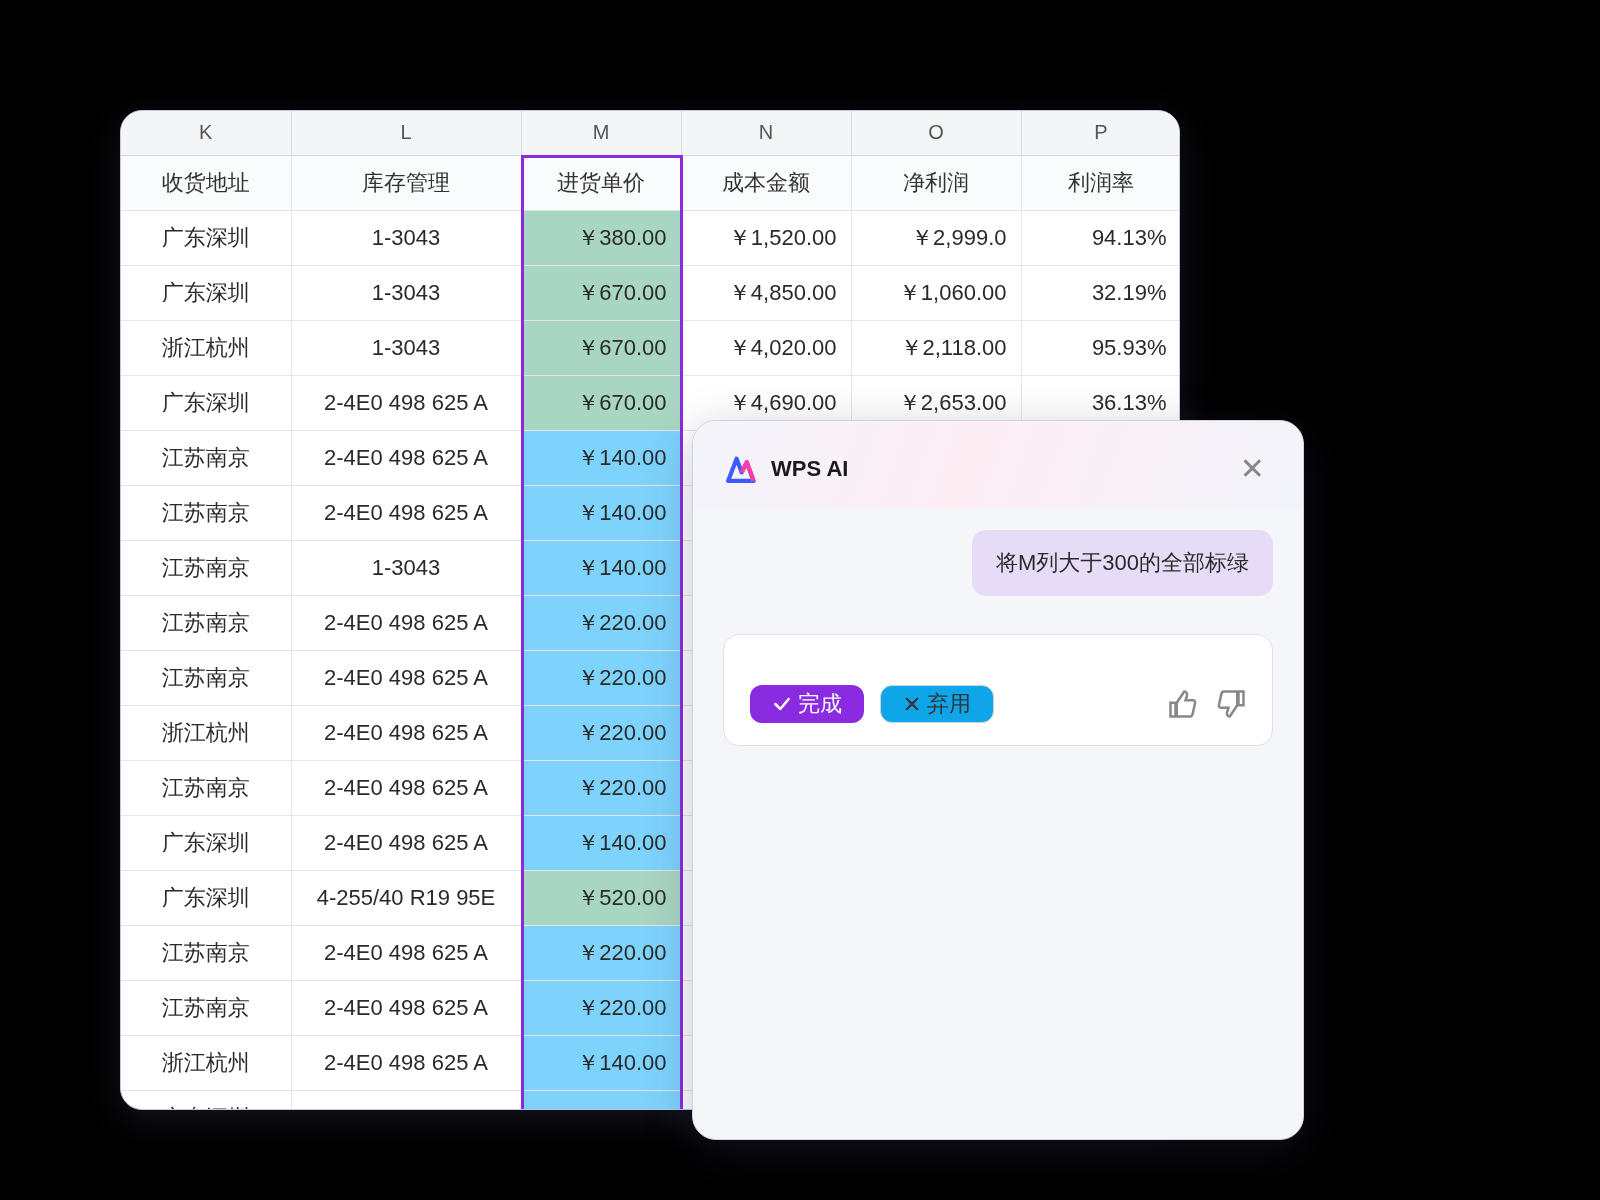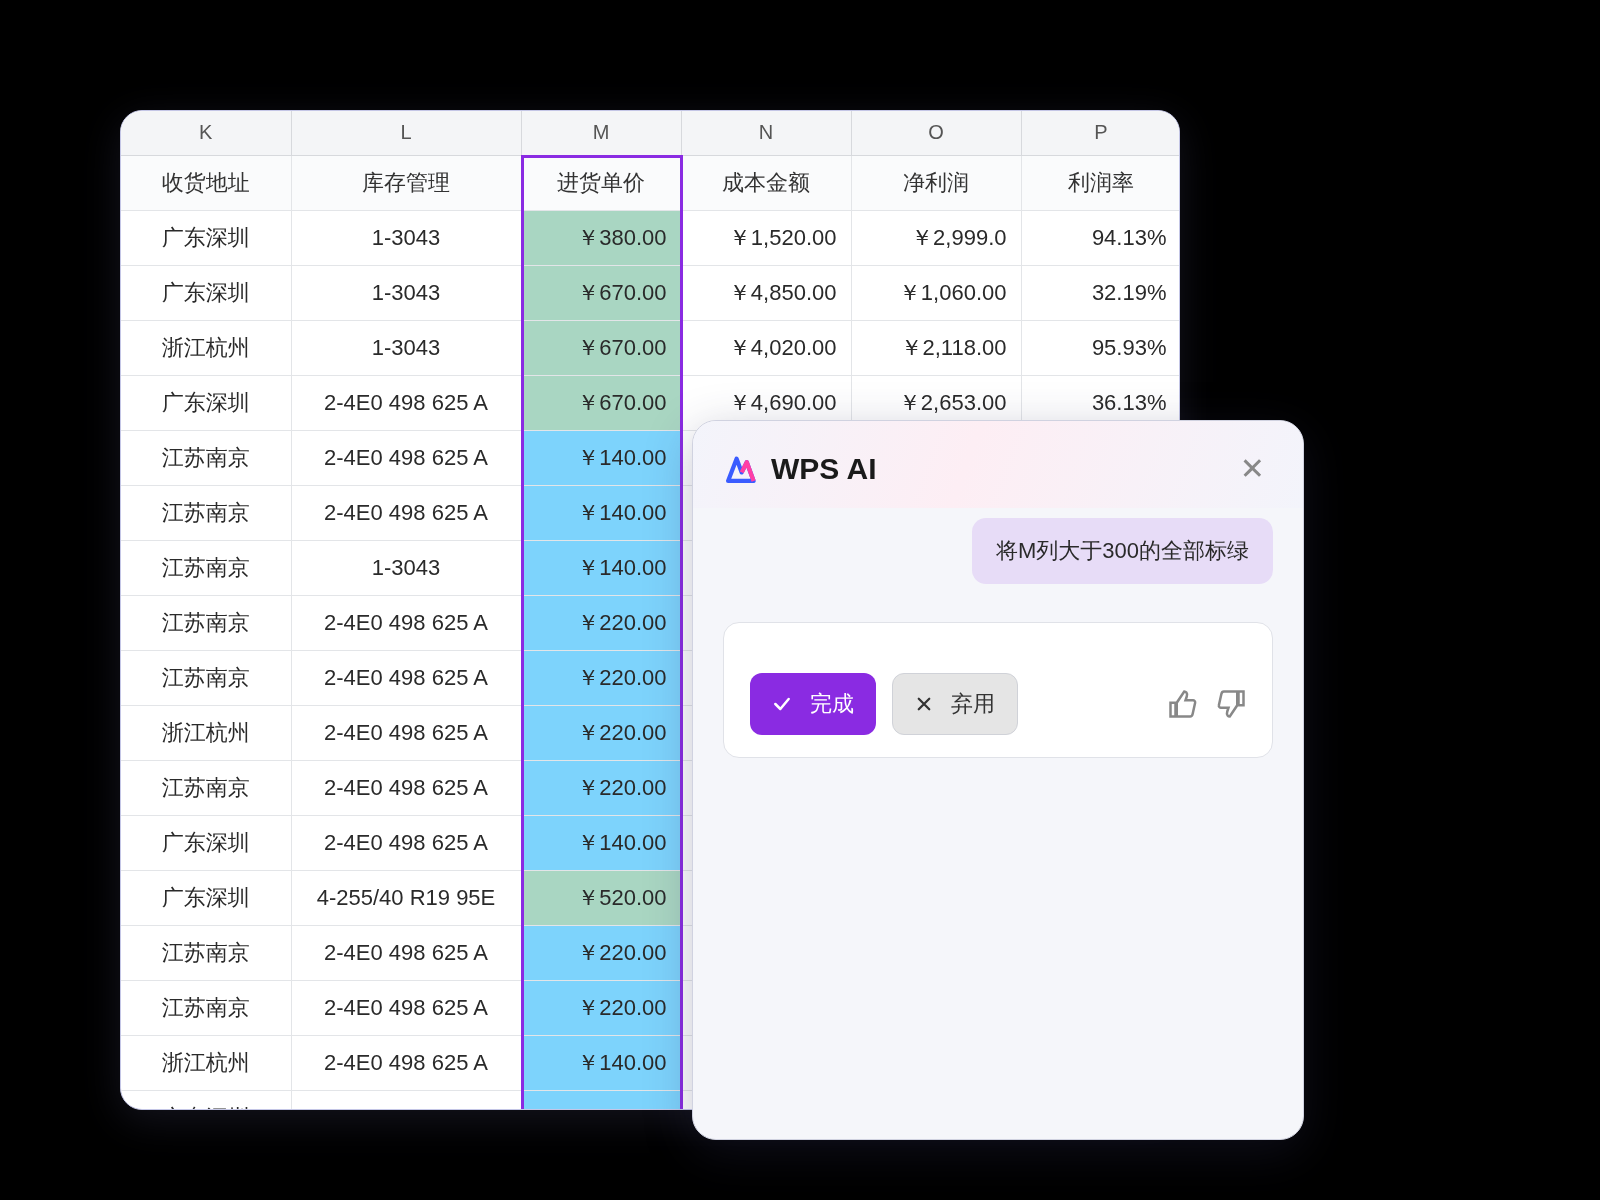--- a/index.html
+++ b/index.html
@@ -80,21 +80,21 @@
     display: flex;
     align-items: center;
     justify-content: space-between;
     padding: 26px 30px 18px 30px;
     background: linear-gradient(110deg,#f3f4fb 0%, #fdeef4 45%, #f3f4fb 100%);
   }
   .ai-title {
     display: flex;
     align-items: center;
     gap: 14px;
-    font-size: 30px;
+    font-size: 22px;
     font-weight: 700;
     color: #1a1a1a;
   }
   .ai-logo {
     width: 34px; height: 34px;
     position: relative;
   }
   .close-x {
     font-size: 30px;
     color: #888;
@@ -103,20 +103,21 @@
   }
   .ai-body { padding: 10px 30px 0 30px; }
   .user-bubble {
     float: right;
     background: #e7dcf7;
     color: #2a2a2a;
     padding: 18px 24px;
     border-radius: 14px;
     font-size: 22px;
     max-width: 80%;
+    margin-top: 12px;
   }
   .clear { clear: both; }
   .ai-reply {
     margin-top: 38px;
     background: #fff;
     border: 1px solid #e0e2e8;
     border-radius: 16px;
     padding: 26px 26px 22px 26px;
   }
   .ai-reply-text {
@@ -126,30 +127,30 @@
   }
   .ai-actions {
     margin-top: 24px;
     display: flex;
     align-items: center;
     gap: 16px;
   }
   .btn {
     display: inline-flex;
     align-items: center;
-    gap: 18px;
-    height: 62px;
+    gap: 6px;
+    height: 38px;
     padding: 0 22px;
     border-radius: 12px;
     font-size: 22px;
     cursor: pointer;
     border: none;
   }
   .btn-primary { background: #8a2be2; color: #fff; }
-  .btn-secondary { background: #e5e5e5; color: #333; border: 1px solid #d0d2d8; }
+  .btn-secondary { background: #0ea5e9; color: #333; border: 1px solid #d0d2d8; }
   .feedback {
     margin-left: auto;
     display: flex;
     gap: 18px;
     color: #888;
   }
   .thumb {
     width: 30px; height: 30px;
     cursor: pointer;
     stroke: #888; fill: none; stroke-width: 2;

